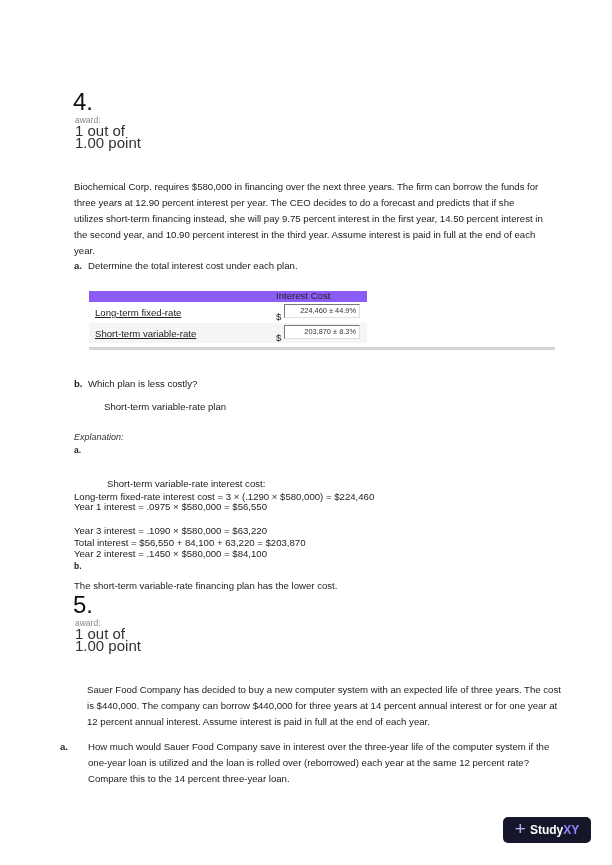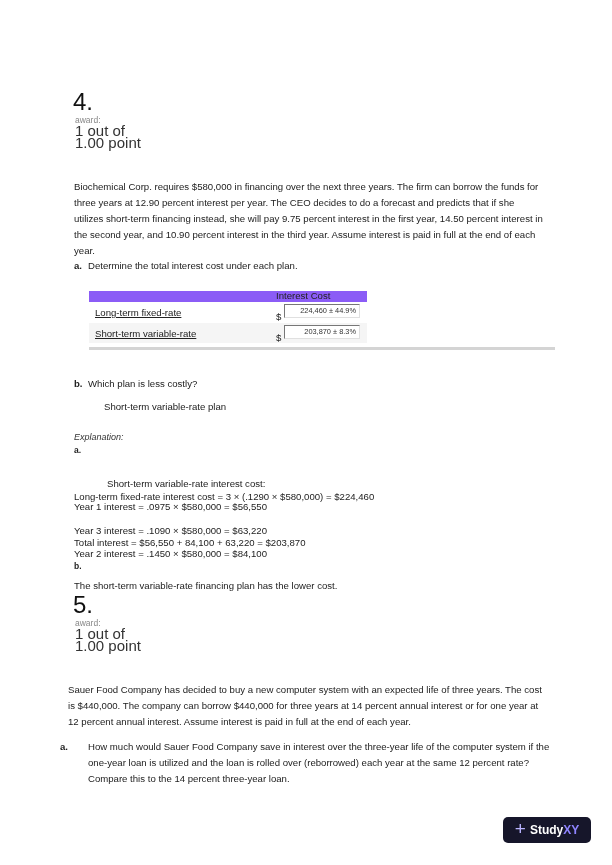--- a/index.html
+++ b/index.html
@@ -98,21 +98,21 @@
 <div class="abs para" style="left:74px; top:523px;text-align:center;">Year 3 interest = .1090 × $580,000 = $63,220</div>
 <div class="abs para" style="left:74px; top:535px;">Total interest = $56,550 + 84,100 + 63,220 = $203,870</div>
 <div class="abs para bold" style="left:74px; top:558px; font-size:8.5px;">b.</div>
 <div class="abs para" style="left:74px; top:578px;">The short-term variable-rate financing plan has the lower cost.</div>
 
 <div class="abs qnum" style="left:73px; top:592px;">5.</div>
 <div class="abs award-label" style="left:75px; top:618px;">award:</div>
 <div class="abs award-val" style="left:75px; top:628px;">1 out of</div>
 <div class="abs award-val" style="left:75px; top:640px;">1.00 point</div>
 
-<div class="abs para" style="left:68px; top:682px; width:480px;">Sauer Food Company has decided to buy a new computer system with an expected life of three years. The cost is $440,000. The company can borrow $440,000 for three years at 14 percent annual interest or for one year at 12 percent annual interest. Assume interest is paid in full at the end of each year.</div>
+<div class="abs para" style="left:87px; top:682px; width:480px;">Sauer Food Company has decided to buy a new computer system with an expected life of three years. The cost is $440,000. The company can borrow $440,000 for three years at 14 percent annual interest or for one year at 12 percent annual interest. Assume interest is paid in full at the end of each year.</div>
 
 <div class="abs para indent-block" style="left:74px; top:739px; width:470px;">
   <span class="item-label">a.</span><span>How much would Sauer Food Company save in interest over the three-year life of the computer system if the one-year loan is utilized and the loan is rolled over (reborrowed) each year at the same 12 percent rate? Compare this to the 14 percent three-year loan.</span>
 </div>
 
 <div class="brand">
   <span class="brand-plus">+</span>
   <span class="brand-text"><span>Study</span><span class="brand-xy">XY</span></span>
 </div>
 

